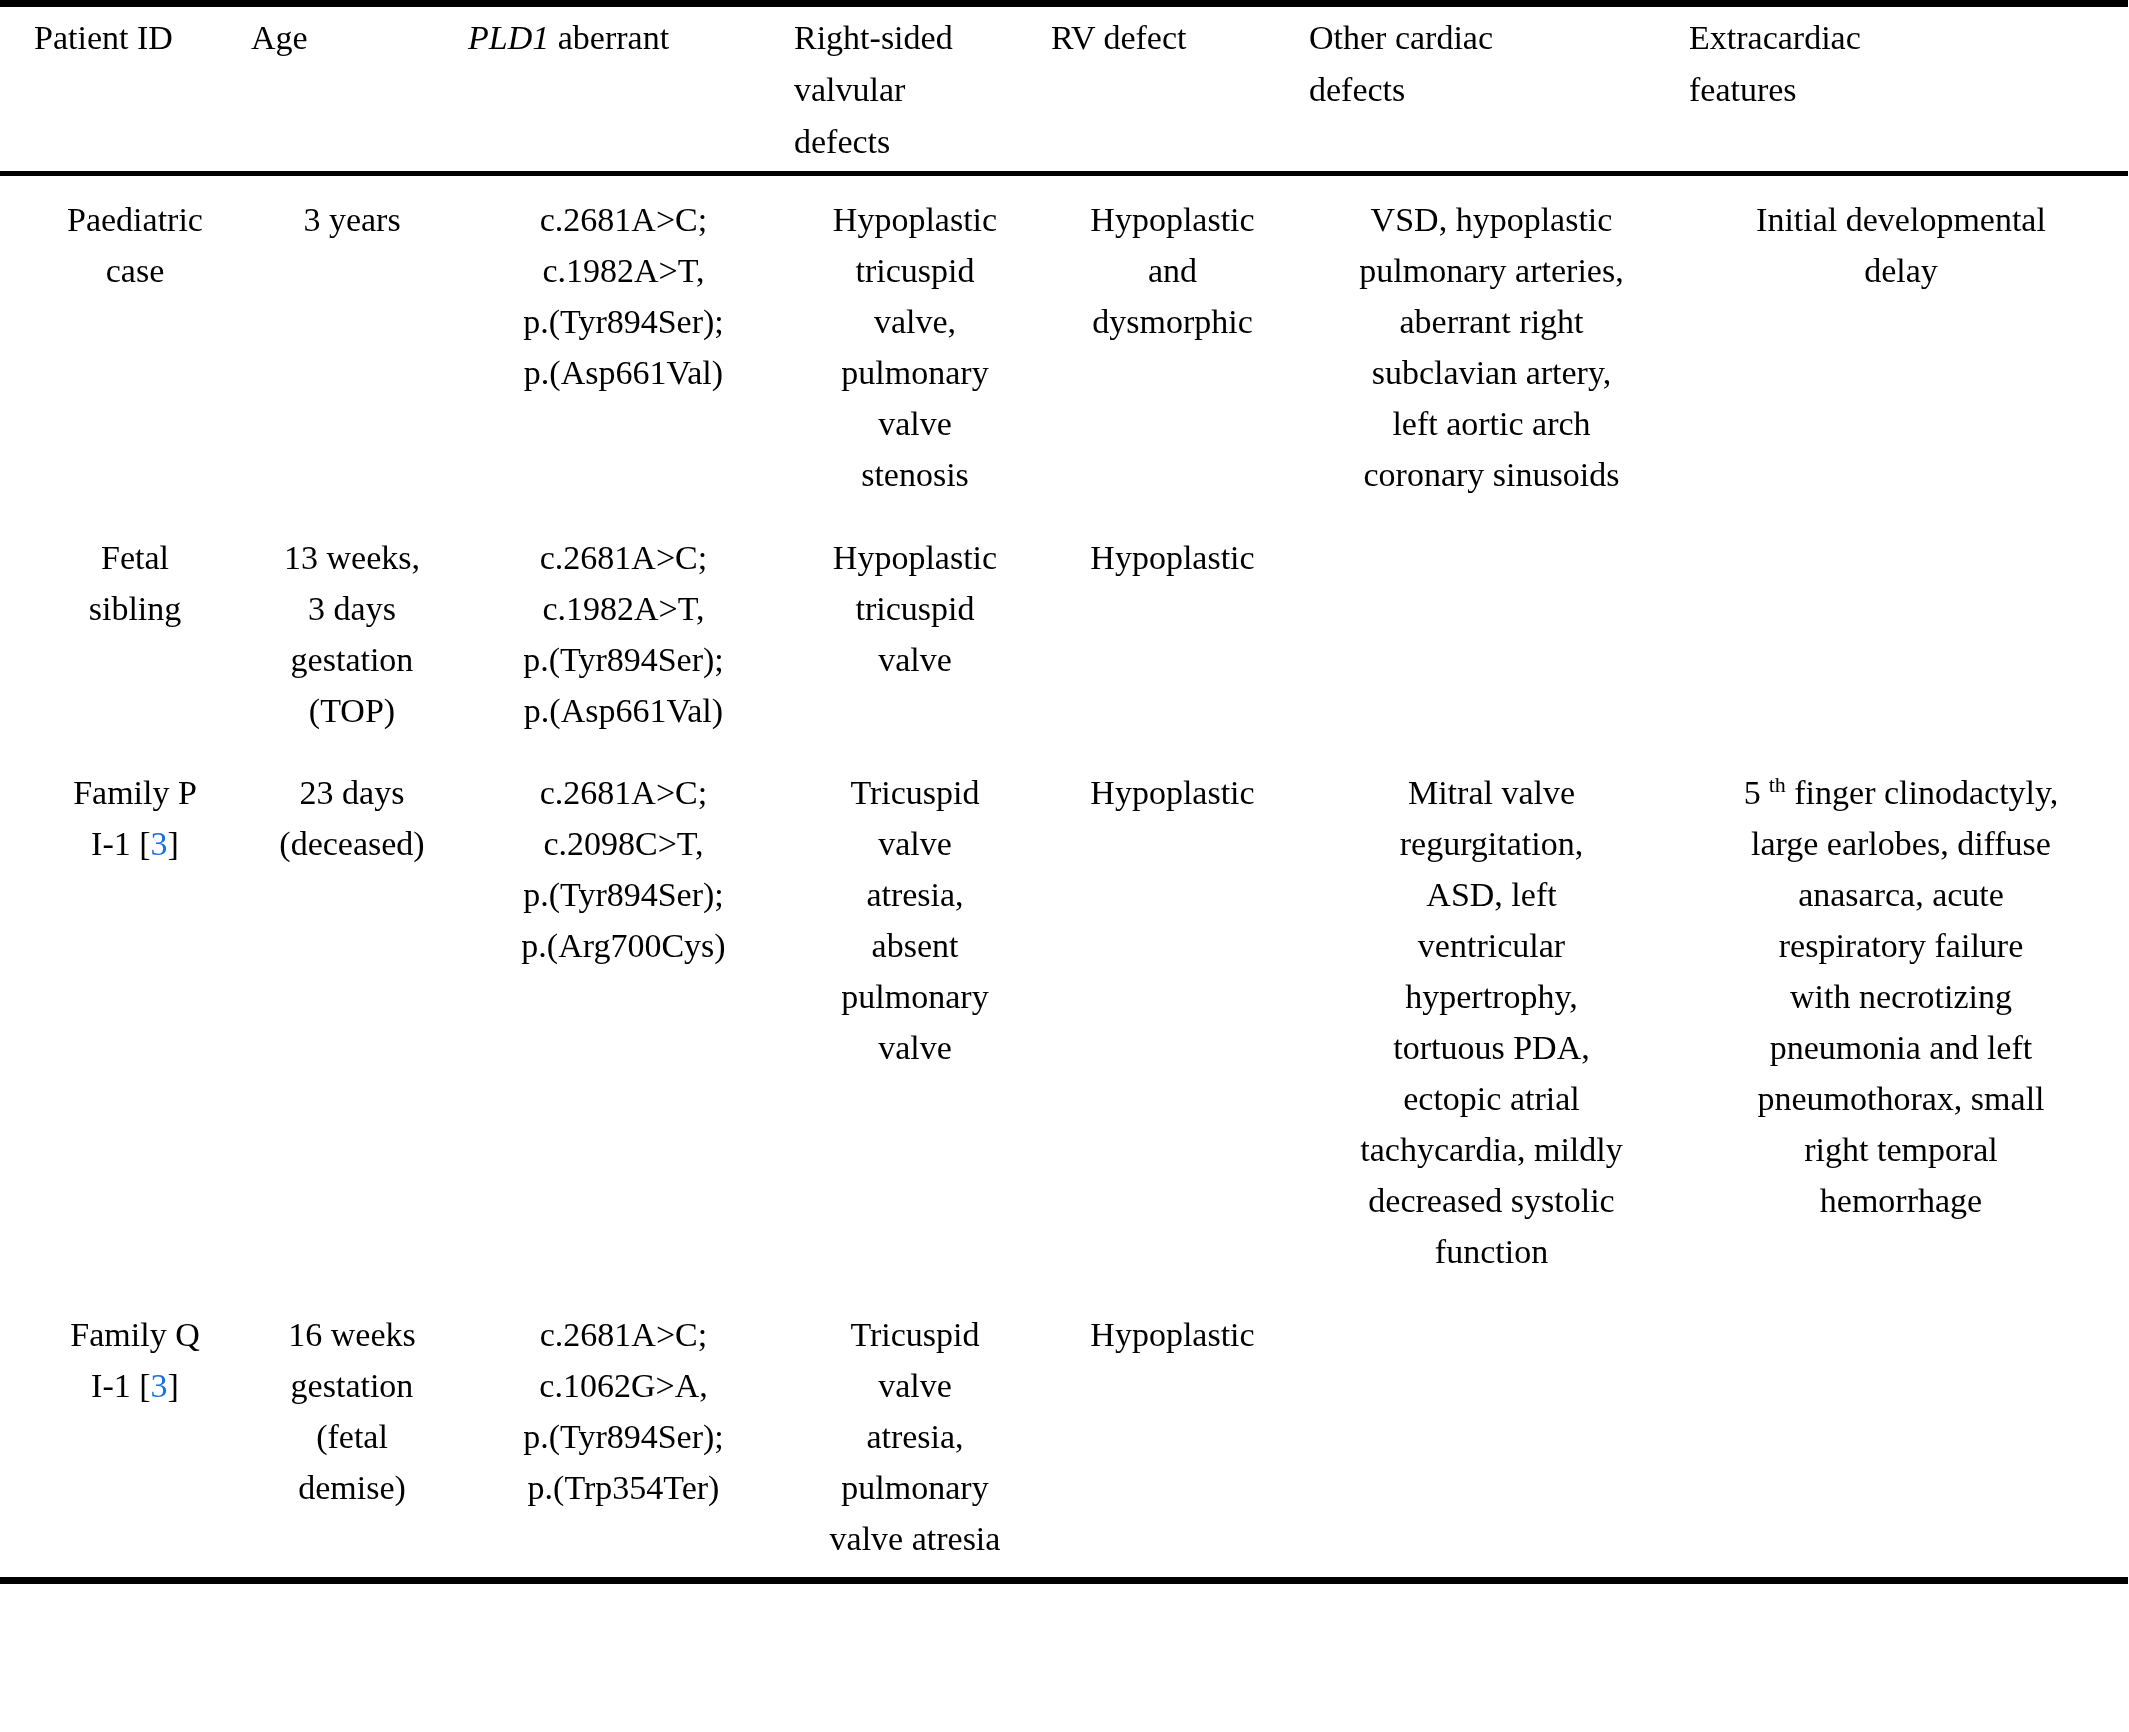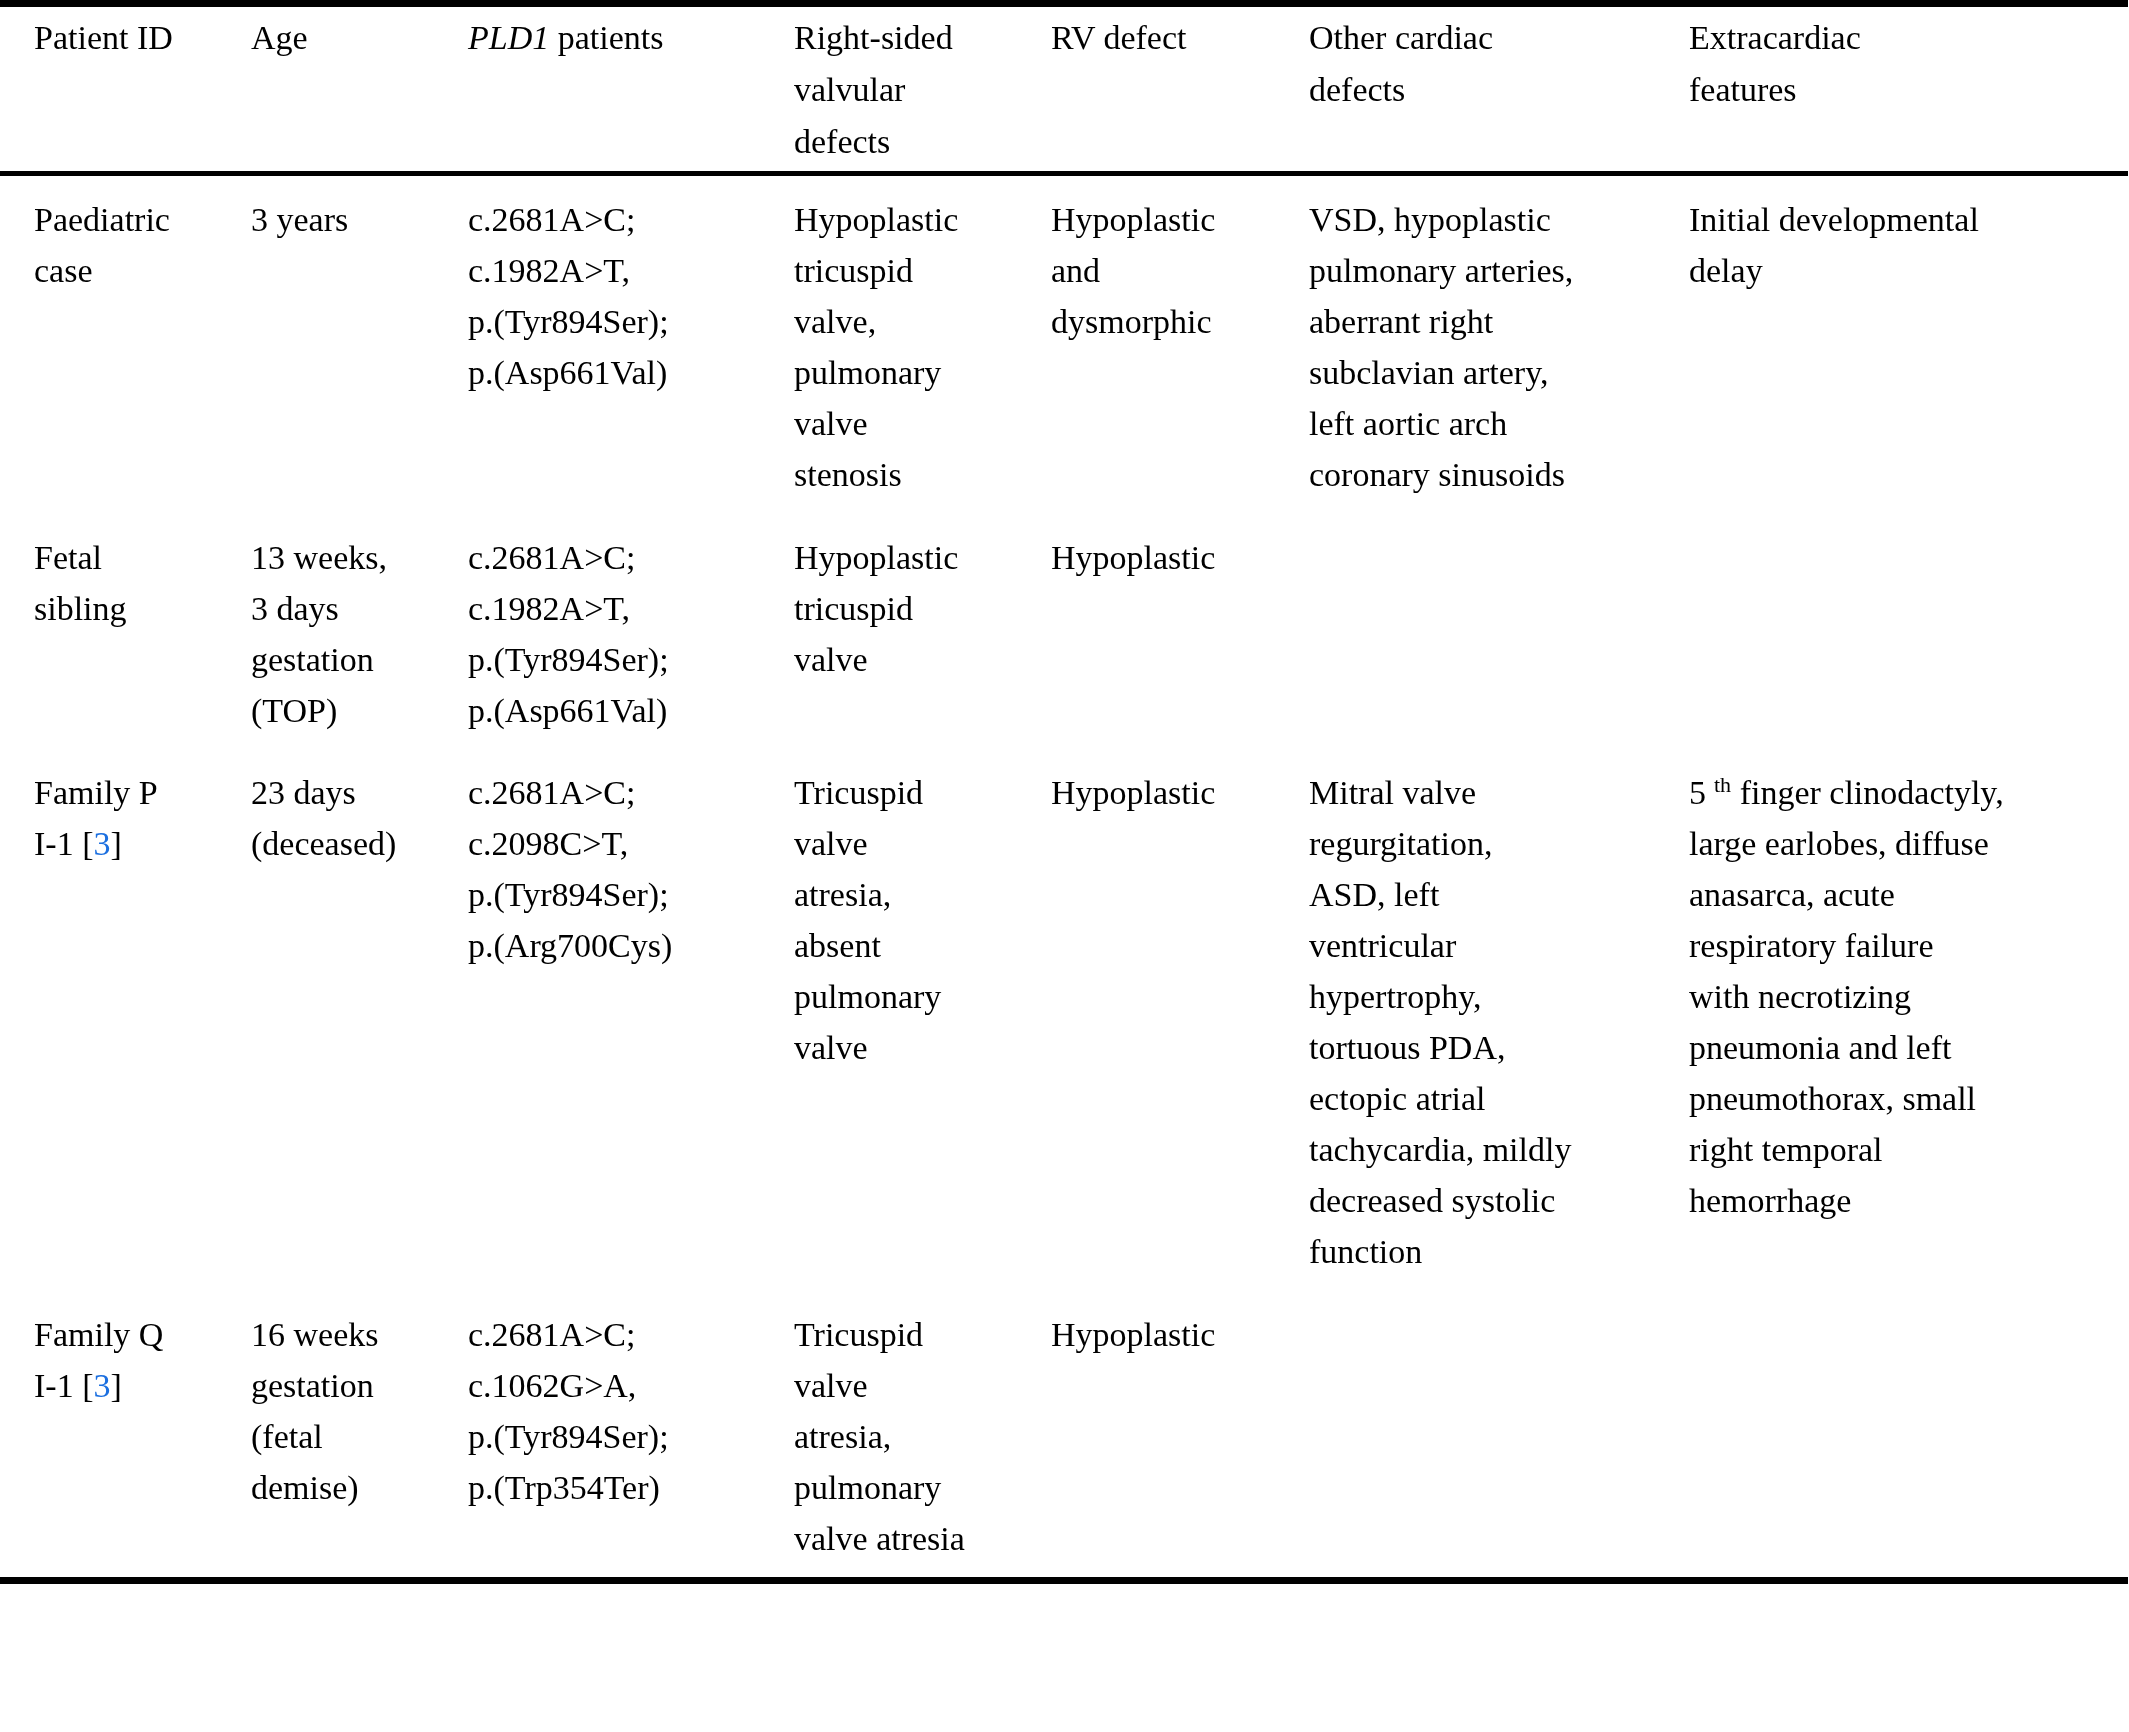--- a/index.html
+++ b/index.html
@@ -37,20 +37,21 @@
     overflow: visible;
   }
   th {
     line-height: 52px;
     padding: 5.4px 15px 2.2px 0;
     border-bottom: 5.4px solid #000;
   }
   td {
     line-height: 51px;
     padding: 18.5px 15px 13px 0;
+    text-align: center;
   }
   th.c1, td.c1 { padding-left: 34px; }
   sup.sup {
     font-size: 22px;
     line-height: 0;
     vertical-align: super;
     margin-left: 8px;
   }
 </style>
 </head>
@@ -66,21 +67,21 @@
         <col style="width:326px">
         <col style="width:257px">
         <col style="width:258px">
         <col style="width:380px">
         <col style="width:439px">
     </colgroup>
     <thead>
       <tr>
         <th class="c1"><span class="pre">Patient ID</span></th>
         <th><span class="pre">Age</span></th>
-        <th><span class="gene">PLD1</span><span class="pre"> patients</span></th>
+        <th><span class="gene">PLD1</span><span class="pre"> aberrant</span></th>
         <th><span class="pre">Right-sided
 valvular
 defects</span></th>
         <th><span class="pre">RV defect</span></th>
         <th><span class="pre">Other cardiac
 defects</span></th>
         <th><span class="pre">Extracardiac
 features</span></th>
       </tr>
     </thead>

